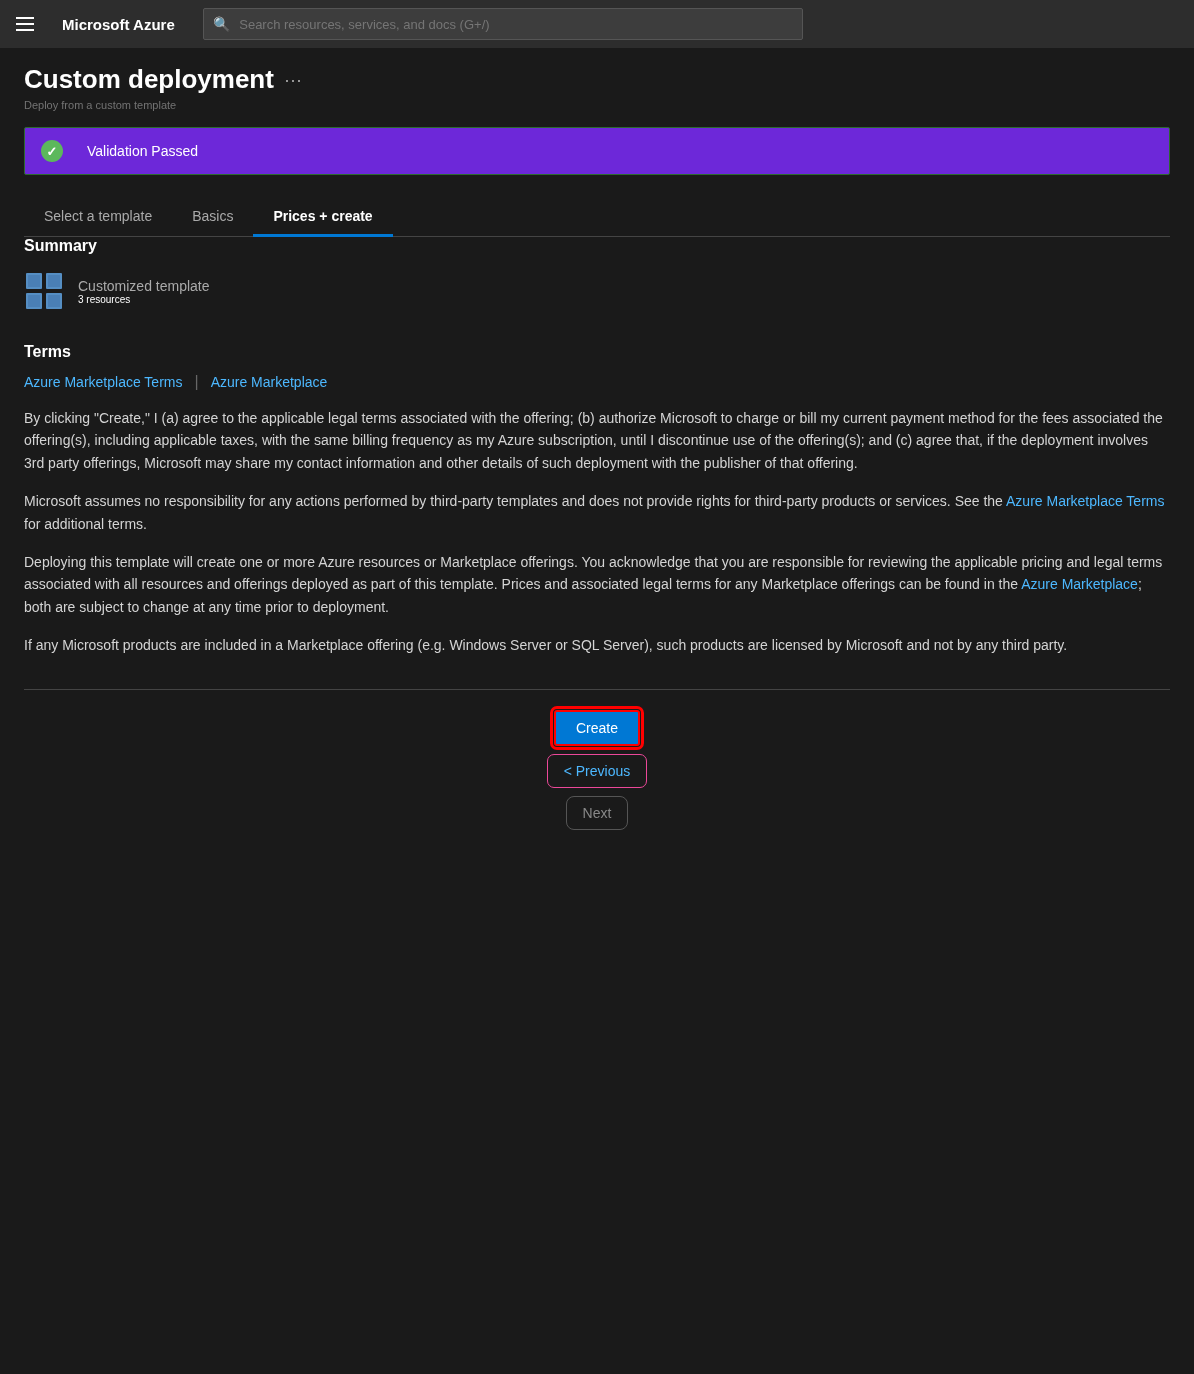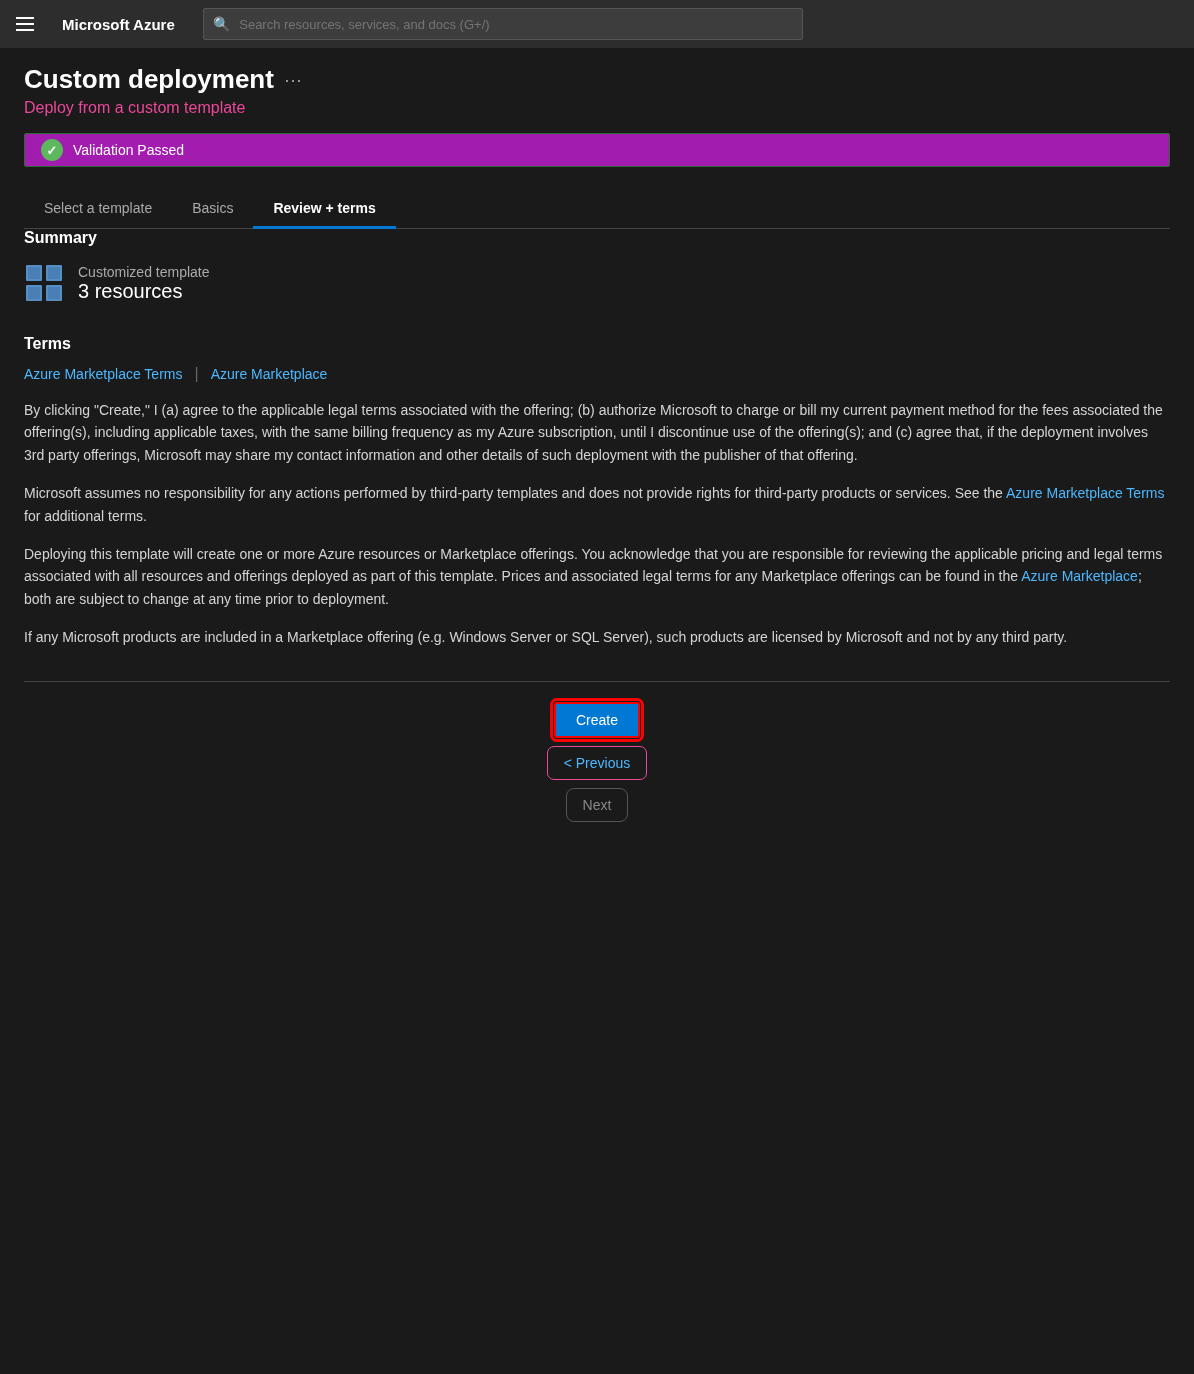--- a/index.html
+++ b/index.html
@@ -98,34 +98,34 @@
       font-weight: 600;
       color: #ffffff;
     }
     .more-options {
       color: #aaa;
       font-size: 18px;
       cursor: pointer;
       margin-top: 6px;
     }
     .page-subtitle {
-      color: #ec4899;
-      font-size: 16px;
+      color: #737373;
+      font-size: 11px;
       margin-bottom: 16px;
     }
 
     
     .validation-banner {
-      background: #a21caf;
+      background: #6d28d9;
       border: 1px solid #2d6a30;
       border-radius: 2px;
       display: flex;
       align-items: center;
-      gap: 10px;
-      padding: 5px 16px;
+      gap: 24px;
+      padding: 12px 16px;
       margin-bottom: 24px;
     }
     .check-circle {
       width: 22px;
       height: 22px;
       background: #5cb85c;
       border-radius: 50%;
       display: flex;
       align-items: center;
       justify-content: center;
@@ -186,21 +186,21 @@
       width: 40px;
       height: 40px;
     }
     .summary-info {}
     .summary-name {
       color: #aaa;
       font-size: 14px;
     }
     .summary-resources {
       color: #ffffff;
-      font-size: 20px;
+      font-size: 10px;
       font-weight: 500;
     }
 
     
     .terms-title {
       font-size: 16px;
       font-weight: 600;
       color: #ffffff;
       margin-bottom: 12px;
     }
@@ -305,21 +305,21 @@
   </div>
 
   <div class="tabs">
     <div class="tab">
       <span>Select a template</span>
     </div>
     <div class="tab">
       <span>Basics</span>
     </div>
     <div class="tab active">
-      <span>Review + terms</span>
+      <span>Prices + create</span>
     </div>
   </div>
 
   <div>
     <h2 class="section-title">Summary</h2>
     <div class="summary-card">
       <div class="template-icon">
         <svg viewBox="0 0 40 40" xmlns="http://www.w3.org/2000/svg">
           <rect x="2" y="2" width="16" height="16" rx="1" fill="#5c9bd6" opacity="0.9"></rect>
           <rect x="22" y="2" width="16" height="16" rx="1" fill="#5c9bd6" opacity="0.9"></rect>

